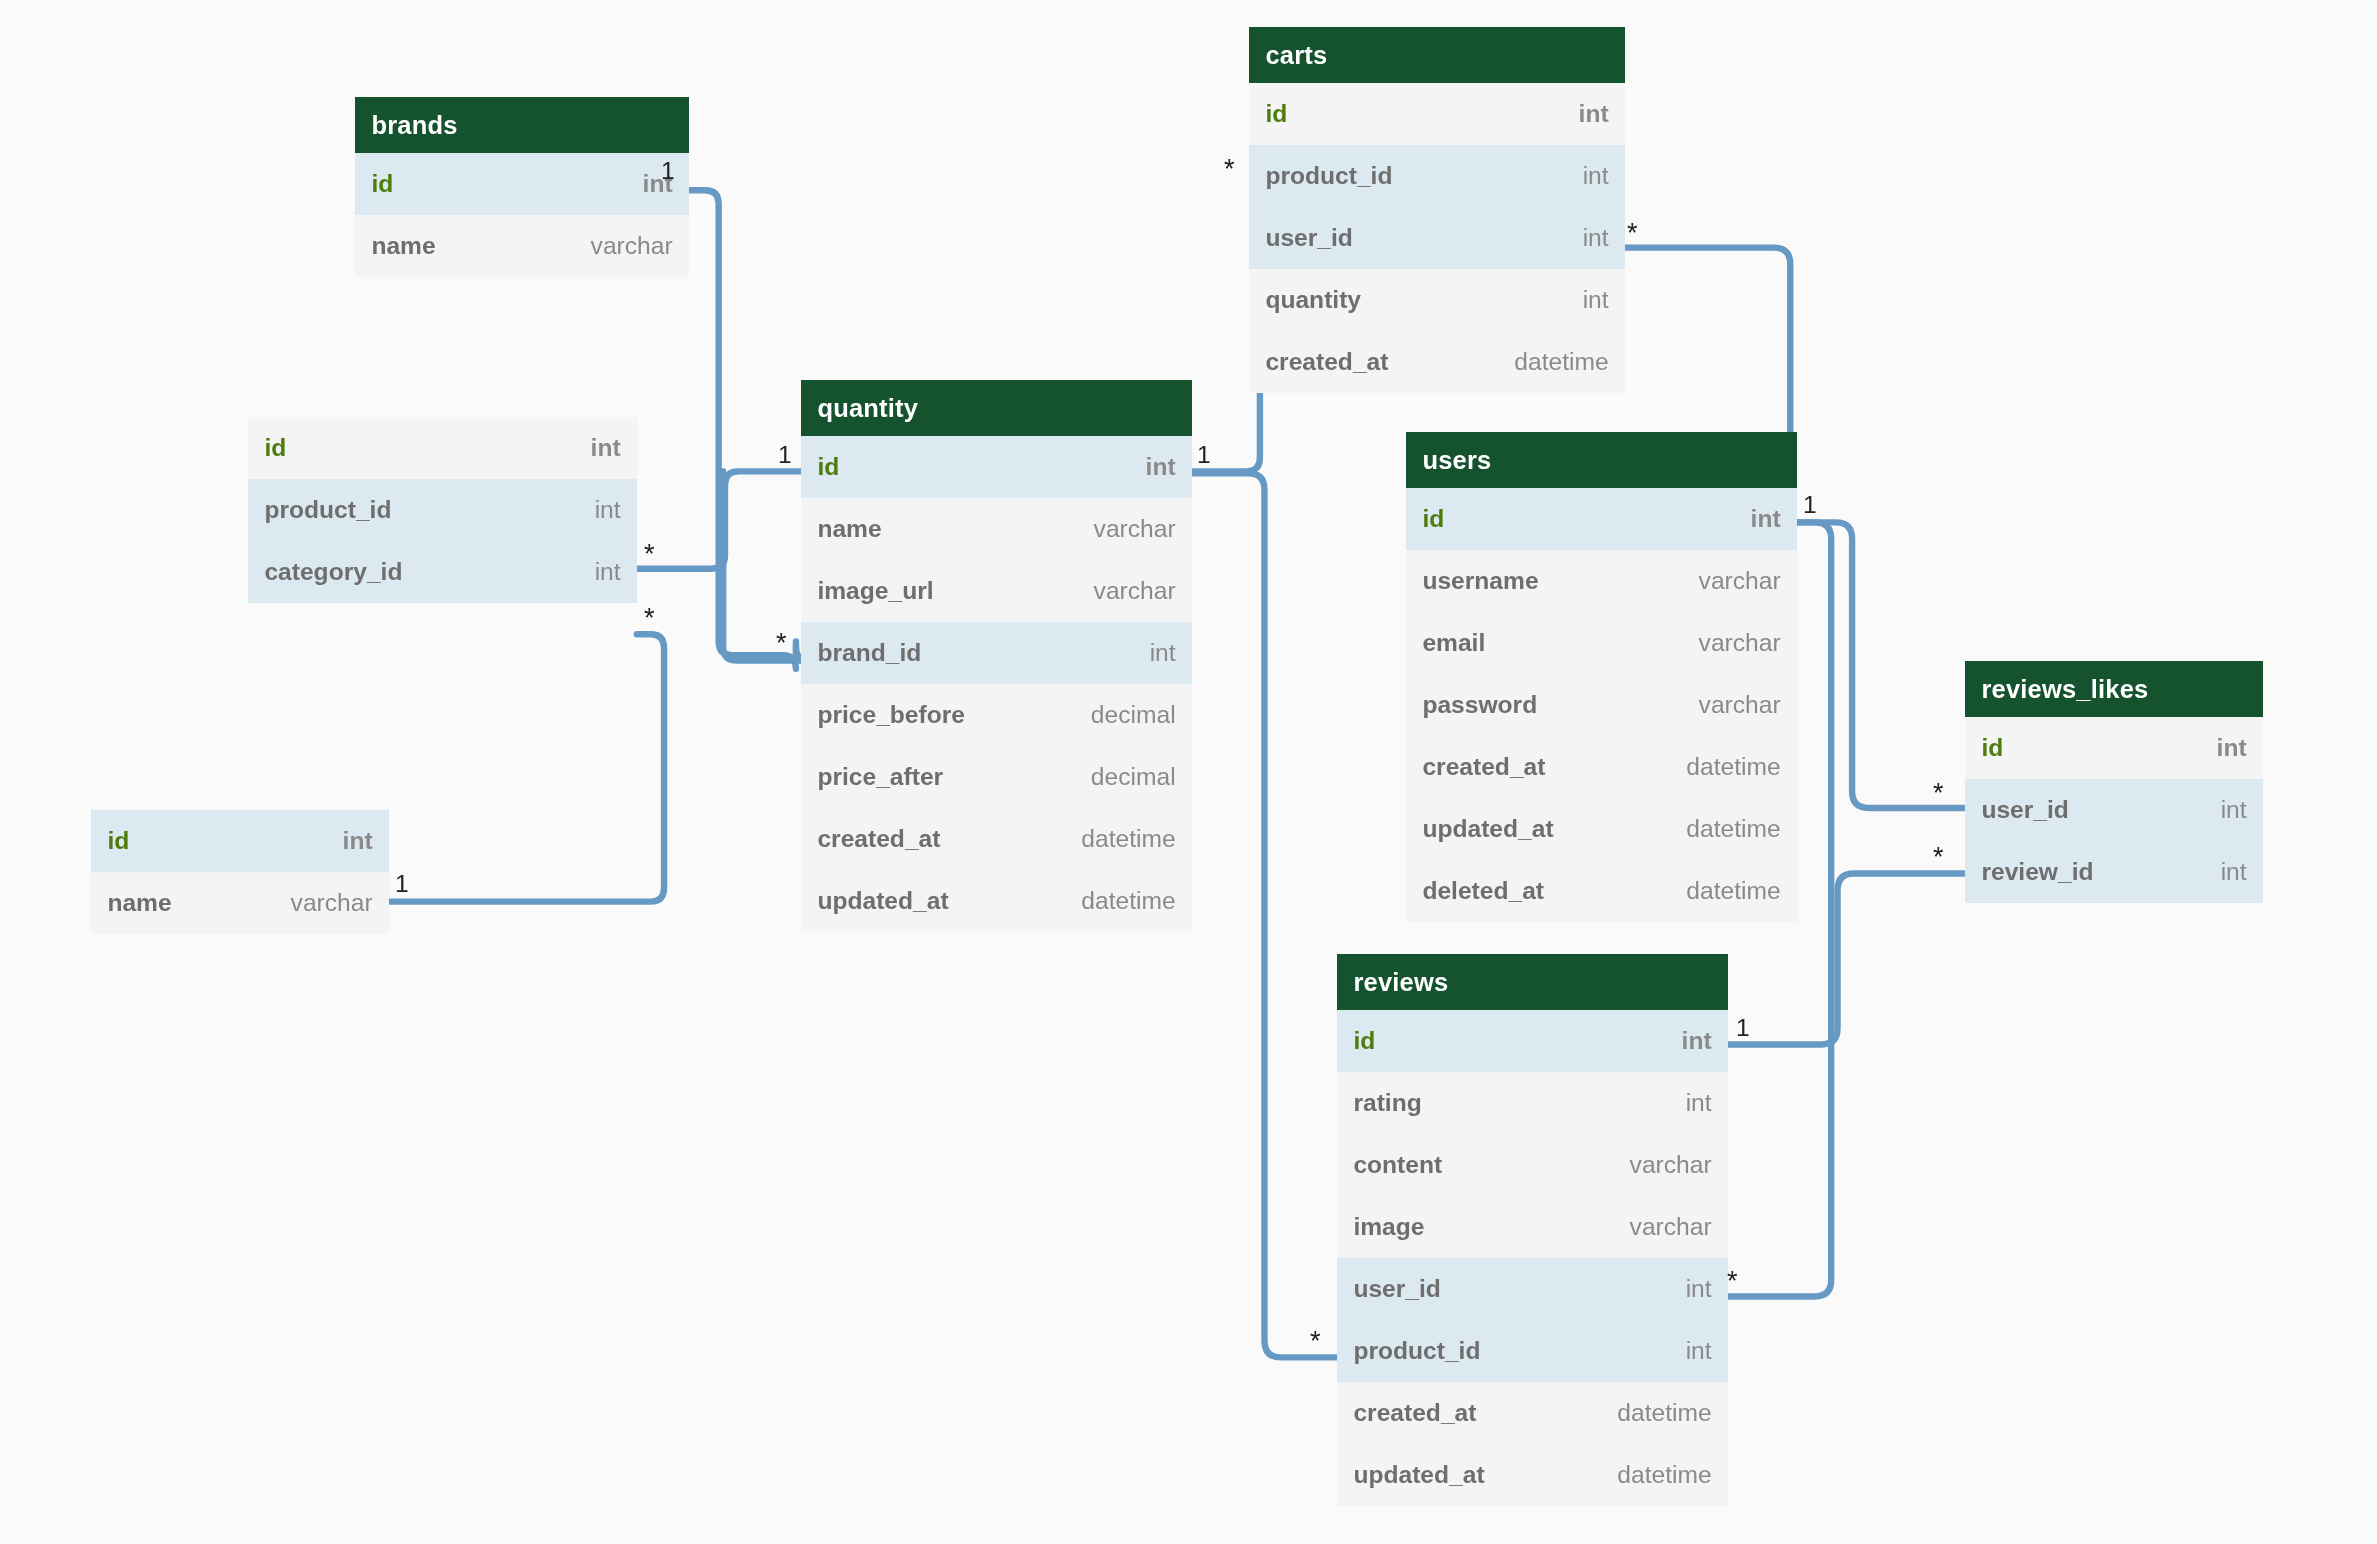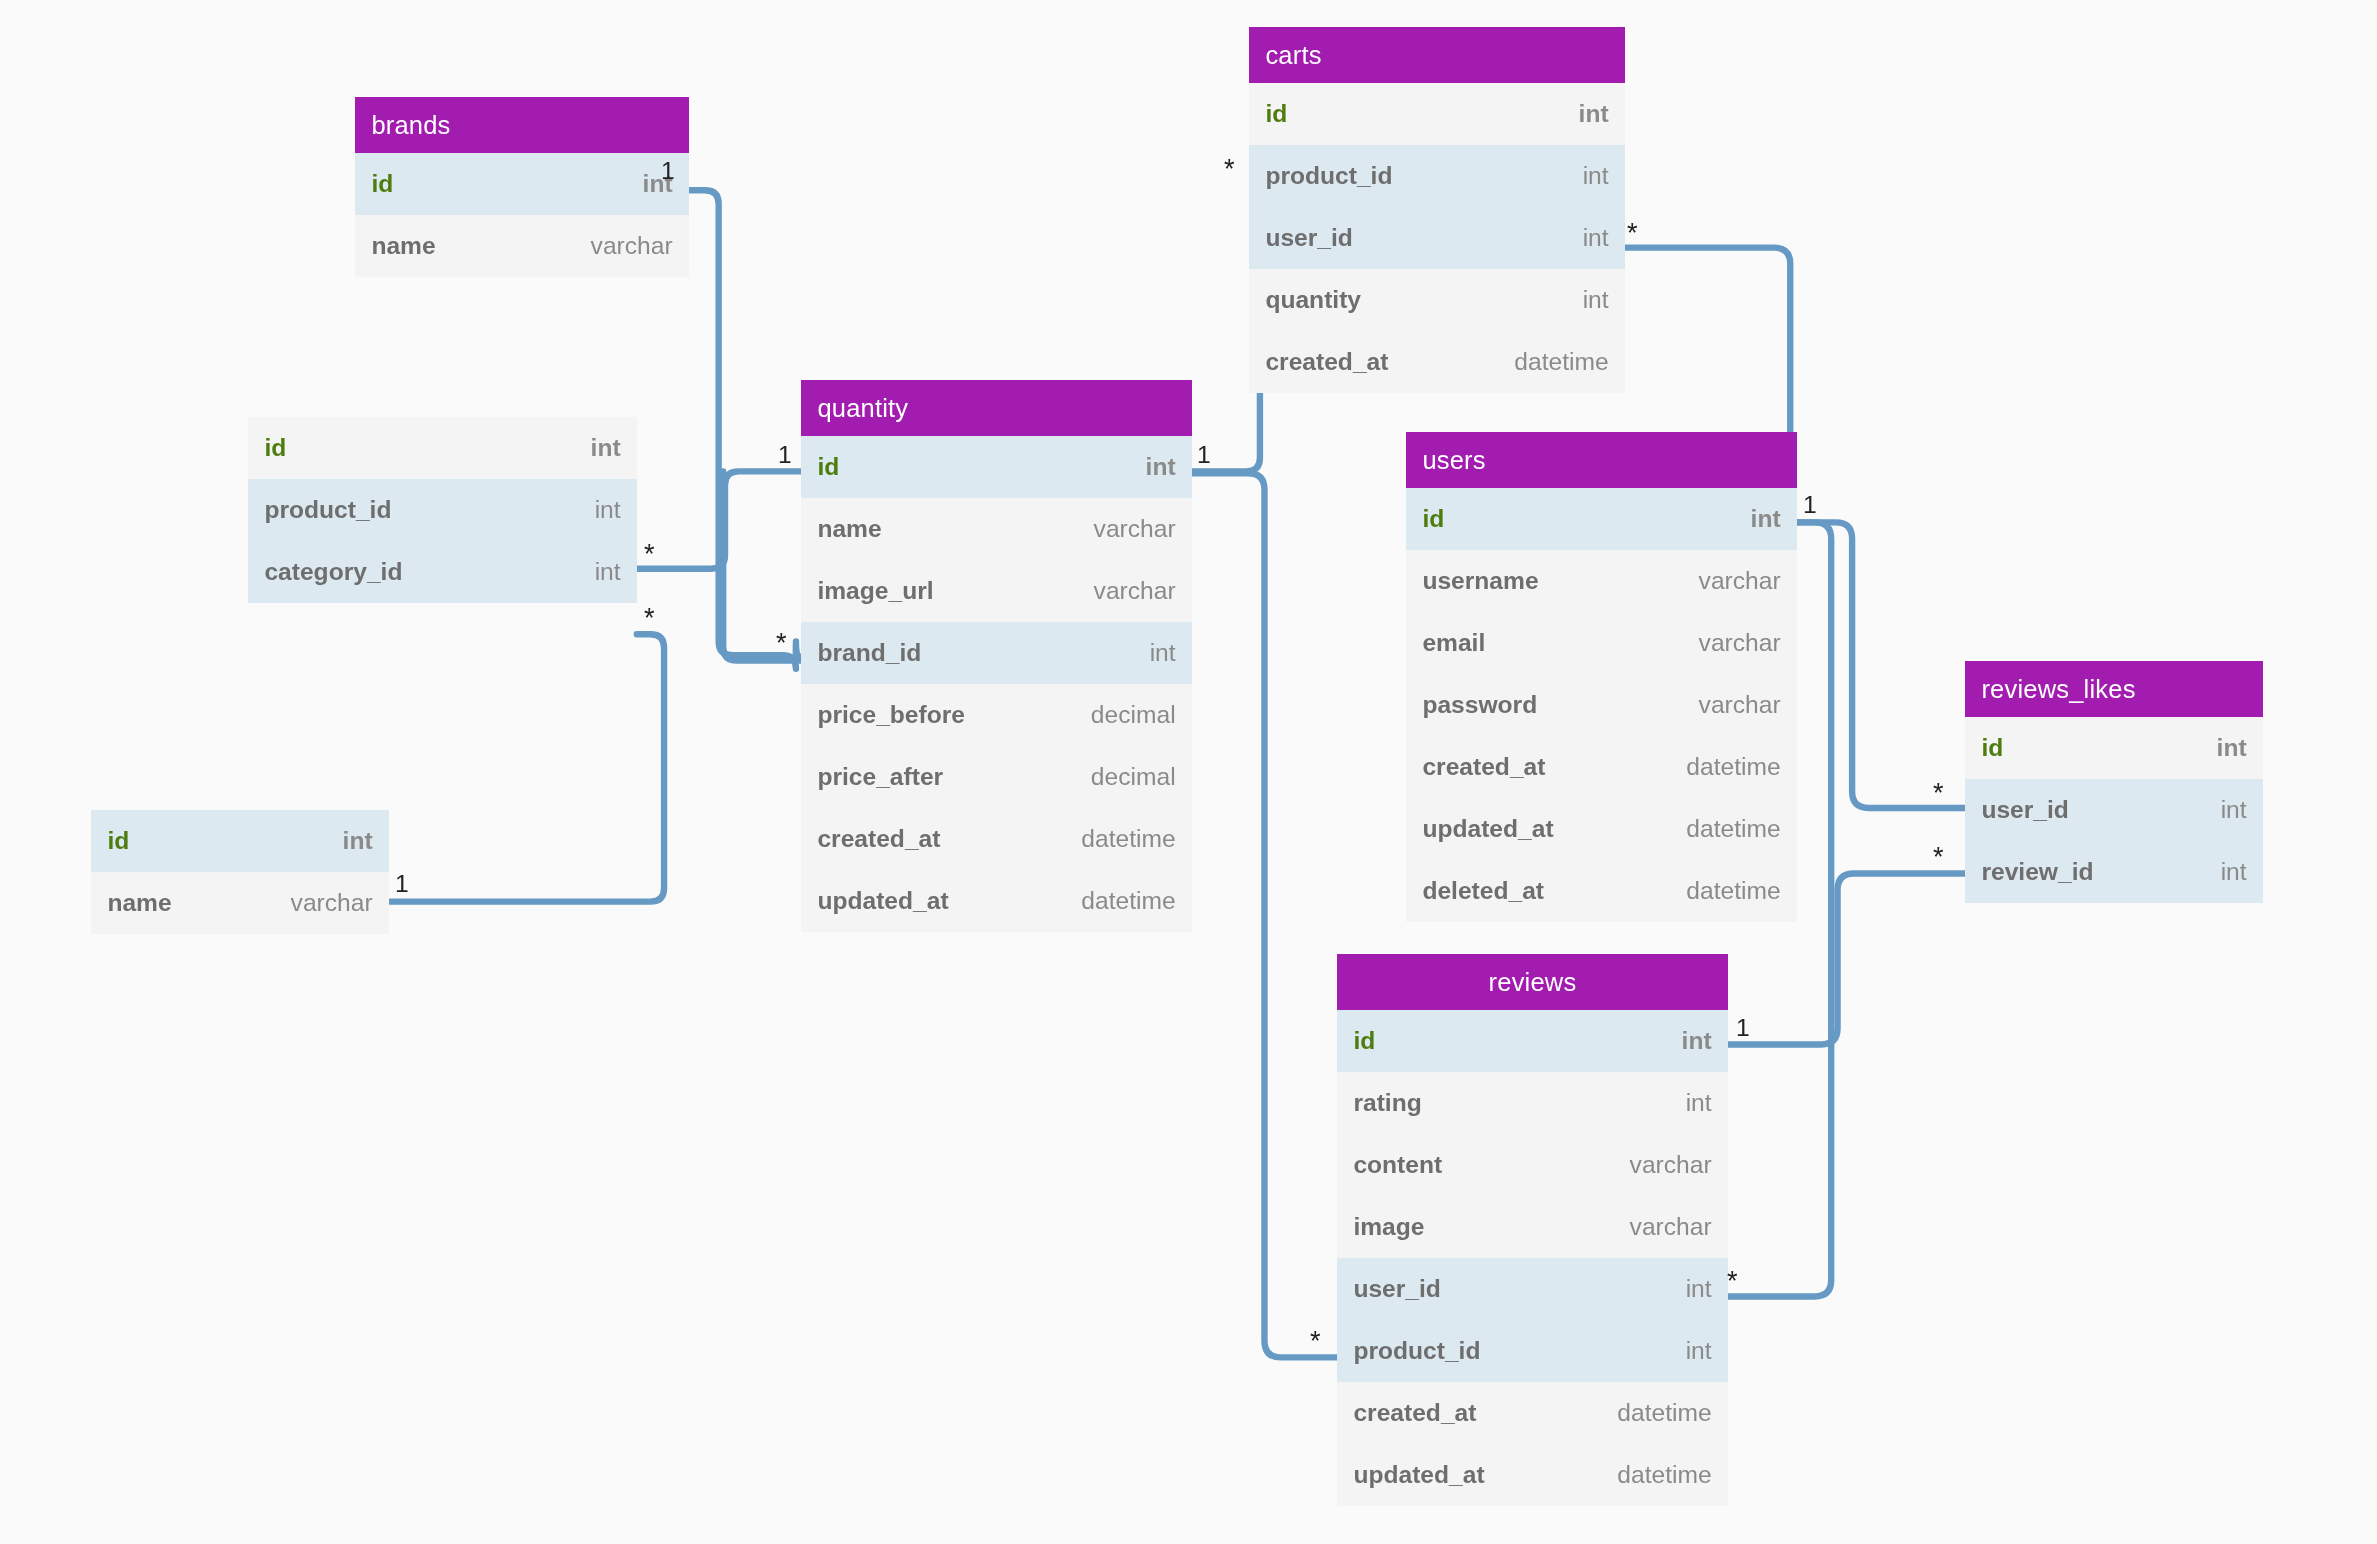--- a/index.html
+++ b/index.html
@@ -22,23 +22,23 @@
     left: 0; top: 0;
     width: 2377px;
     height: 1545px;
     pointer-events: none;
   }
   .table {
     position: absolute;
     box-sizing: border-box;
   }
   .tbl-header {
-    background: #a21caf;
+    background: #14532d;
     color: #ffffff;
-    font-weight: normal;
+    font-weight: bold;
     font-size: 25.5px;
     line-height: 1;
     padding: 15.5px 16.4px 16.4px 16.4px;
     box-sizing: border-box;
     height: 56px;
     letter-spacing: 0.2px;
   }
   .tbl-row {
     display: flex;
     justify-content: space-between;
@@ -233,21 +233,21 @@
     <div class="tbl-row">
       <span class="col-name">updated_at</span>
       <span class="col-type">datetime</span>
     </div>
     <div class="tbl-row">
       <span class="col-name">deleted_at</span>
       <span class="col-type">datetime</span>
     </div>
   </div>
 
-  <div class="table" style="left:1337px; top:954px; width:391px;text-align:center;">
+  <div class="table" style="left:1337px; top:954px; width:391px;">
     <div class="tbl-header">reviews</div>
     <div class="tbl-row hl pk">
       <span class="col-name">id</span>
       <span class="col-type">int</span>
     </div>
     <div class="tbl-row">
       <span class="col-name">rating</span>
       <span class="col-type">int</span>
     </div>
     <div class="tbl-row">

